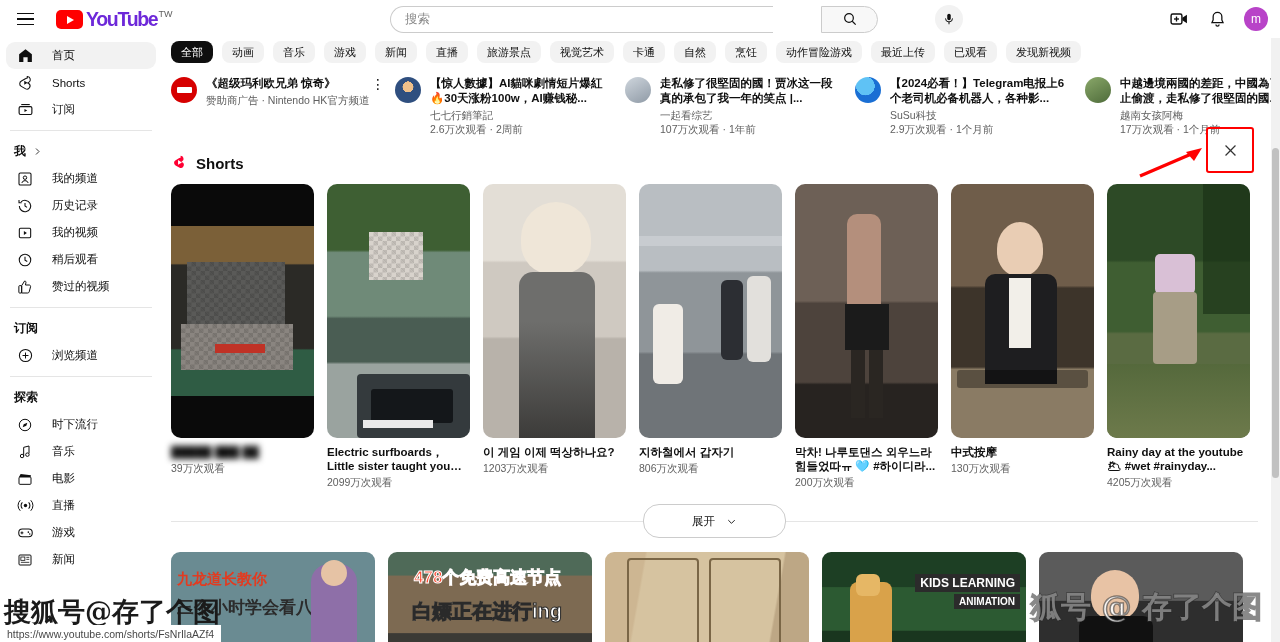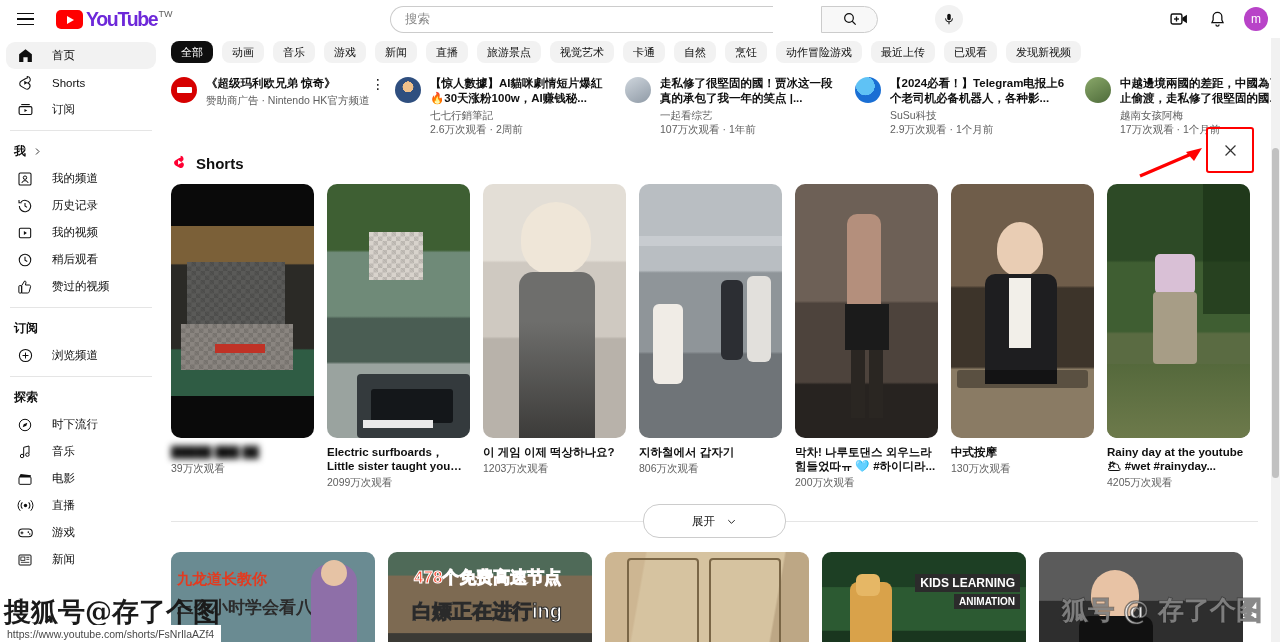--- a/index.html
+++ b/index.html
@@ -213,21 +213,21 @@
   }
 
   
   .watermark {
     position: absolute; font-weight: bold; color: rgba(255,255,255,0.88);
     -webkit-text-stroke: 1.5px rgba(40,40,40,0.55);
     pointer-events: none; z-index: 45; white-space: nowrap;
     font-family: "DejaVu Serif", serif;
   }
   .wm-left { left: 4px; bottom: 12px; font-size: 27px; color: #1a1a1a; -webkit-text-stroke: 0; }
-  .wm-right { right: 18px; bottom: 14px; font-size: 26px; margin-left: 24px; }
+  .wm-right { right: 18px; bottom: 14px; font-size: 30px; margin-left: 24px; }
 
   .pixelate {
     position: absolute; background-size: 9px 9px;
     background-image:
       linear-gradient(45deg, rgba(0,0,0,.12) 25%, transparent 25%, transparent 75%, rgba(0,0,0,.12) 75%),
       linear-gradient(45deg, rgba(0,0,0,.12) 25%, transparent 25%, transparent 75%, rgba(0,0,0,.12) 75%);
     background-position: 0 0, 4.5px 4.5px;
   }
 </style>
 </head>

